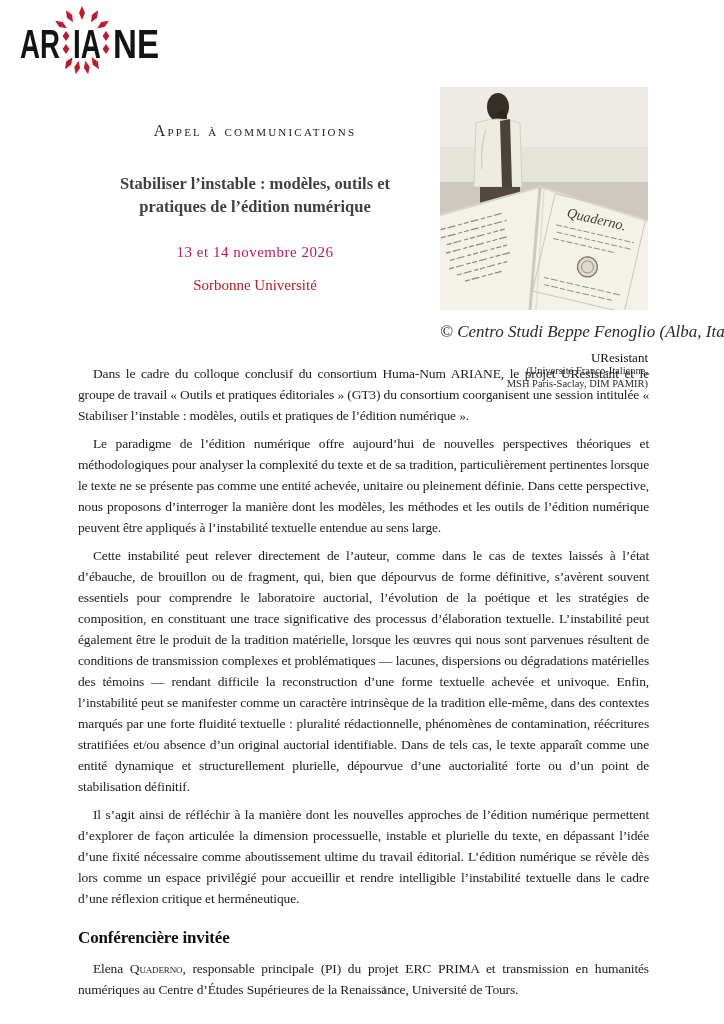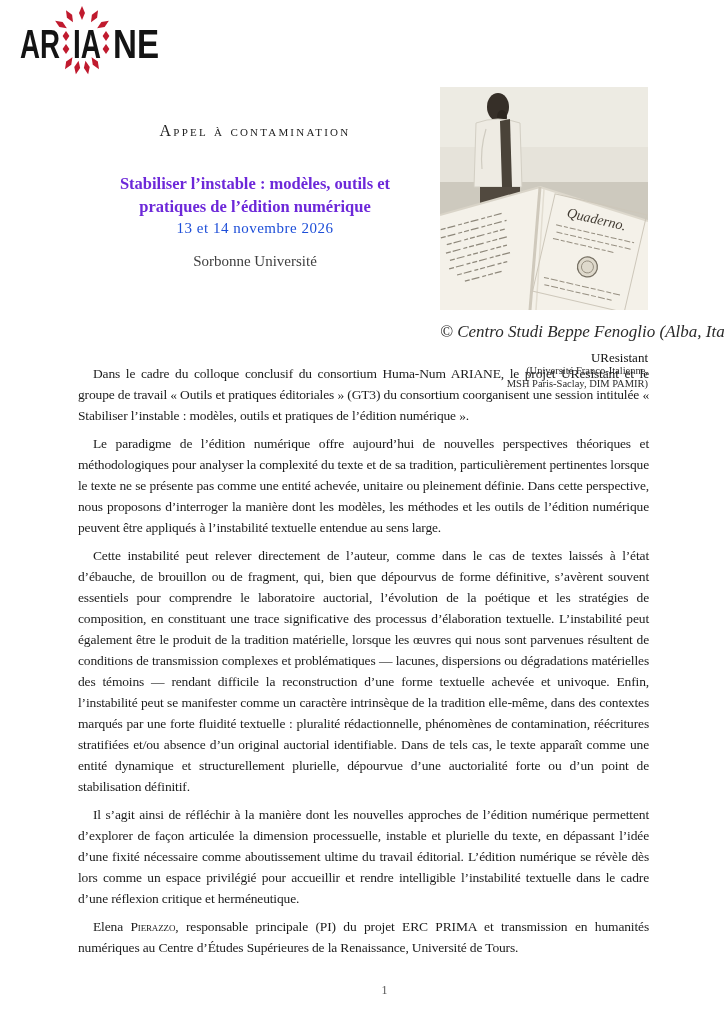--- a/index.html
+++ b/index.html
@@ -35,27 +35,27 @@
     font-variant: small-caps;
     letter-spacing: 2.2px;
     font-size: 16px;
     color: #222;
     margin-bottom: 32px;
   }
   .doc-title {
     font-weight: bold;
     font-size: 16.5px;
     line-height: 23px;
-    color: #6d28d9;
-    margin-bottom: 2px;
+    color: #404040;
+    margin-bottom: 26px;
     font-family: Liberation Serif, serif;
   }
   .doc-title span { display: block; }
-  .doc-date { font-size: 15px; margin-bottom: 16px; color: #1d4ed8; letter-spacing: 0.5px; }
-  .doc-venue { font-size: 15px; color: #404040; }
+  .doc-date { font-size: 15px; margin-bottom: 16px; color: #be185d; letter-spacing: 0.5px; }
+  .doc-venue { font-size: 15px; color: #b91c1c; }
 
   
   .photo-block { position: absolute; left: 440px; top: 87px; width: 208px; }
   .photo-frame { width: 208px; height: 223px; overflow: hidden; }
   .photo-caption {
     font-style: italic;
     font-size: 17px;
     color: #2a2a2a;
     margin-top: 12px;
     white-space: nowrap;
@@ -121,21 +121,21 @@
         <path d="M0,-5 L3.4,0 L0,5 L-3.4,0 Z" transform="translate(91,31)"></path>
         <path d="M0,-5 L3.4,0 L0,5 L-3.4,0 Z" transform="translate(91,44)"></path>
       </g>
       <text x="5" y="53" textLength="40" lengthAdjust="spacingAndGlyphs">AR</text>
       <text x="58" y="53" textLength="28" lengthAdjust="spacingAndGlyphs">IA</text>
       <text x="98" y="53" textLength="46" lengthAdjust="spacingAndGlyphs">NE</text>
     </svg>
   </div>
 
   <div class="header-left">
-    <div class="kicker">Appel à contamination</div>
+    <div class="kicker">Appel à communications</div>
     <div class="doc-title">
       <span>Stabiliser l’instable : modèles, outils et</span>
       <span>pratiques de l’édition numérique</span>
     </div>
     <div class="doc-date">13 et 14 novembre 2026</div>
     <div class="doc-venue">Sorbonne Université</div>
   </div>
 
   <div class="photo-block">
     <div class="photo-frame">
@@ -205,19 +205,20 @@
       <div class="credit-line">MSH Paris-Saclay, DIM PAMIR)</div>
     </div>
   </div>
 
   <div class="body-text">
     <p>Dans le cadre du colloque conclusif du consortium Huma-Num ARIANE, le projet UResistant et le groupe de travail « Outils et pratiques éditoriales » (GT3) du consortium coorganisent une session intitulée « Stabiliser l’instable : modèles, outils et pratiques de l’édition numérique ».</p>
     <p>Le paradigme de l’édition numérique offre aujourd’hui de nouvelles perspectives théoriques et méthodologiques pour analyser la complexité du texte et de sa tradition, particulièrement pertinentes lorsque le texte ne se présente pas comme une entité achevée, unitaire ou pleinement définie. Dans cette perspective, nous proposons d’interroger la manière dont les modèles, les méthodes et les outils de l’édition numérique peuvent être appliqués à l’instabilité textuelle entendue au sens large.</p>
     <p>Cette instabilité peut relever directement de l’auteur, comme dans le cas de textes laissés à l’état d’ébauche, de brouillon ou de fragment, qui, bien que dépourvus de forme définitive, s’avèrent souvent essentiels pour comprendre le laboratoire auctorial, l’évolution de la poétique et les stratégies de composition, en constituant une trace significative des processus d’élaboration textuelle. L’instabilité peut également être le produit de la tradition matérielle, lorsque les œuvres qui nous sont parvenues résultent de conditions de transmission complexes et problématiques — lacunes, dispersions ou dégradations matérielles des témoins — rendant difficile la reconstruction d’une forme textuelle achevée et univoque. Enfin, l’instabilité peut se manifester comme un caractère intrinsèque de la tradition elle-même, dans des contextes marqués par une forte fluidité textuelle : pluralité rédactionnelle, phénomènes de contamination, réécritures stratifiées et/ou absence d’un original auctorial identifiable. Dans de tels cas, le texte apparaît comme une entité dynamique et structurellement plurielle, dépourvue d’une auctorialité forte ou d’un point de stabilisation définitif.</p>
     <p>Il s’agit ainsi de réfléchir à la manière dont les nouvelles approches de l’édition numérique permettent d’explorer de façon articulée la dimension processuelle, instable et plurielle du texte, en dépassant l’idée d’une fixité nécessaire comme aboutissement ultime du travail éditorial. L’édition numérique se révèle dès lors comme un espace privilégié pour accueillir et rendre intelligible l’instabilité textuelle dans le cadre d’une réflexion critique et herméneutique.</p>
 
-
-    <p><span>Elena </span><span class="smallcaps">Pierazzo</span><span>, responsable principale (PI) du projet ERC PRIMA et transmission en humanités numériques au Centre d’Études Supérieures de la Renaissance, Université de Tours.</span></p>
+    <div class="section-heading">Conférencière invitée</div>
+
+    <p><span>Elena </span><span class="smallcaps">Quaderno</span><span>, responsable principale (PI) du projet ERC PRIMA et transmission en humanités numériques au Centre d’Études Supérieures de la Renaissance, Université de Tours.</span></p>
   </div>
 
   <div class="page-number">1</div>
 
 </div>
 
 </body></html>

